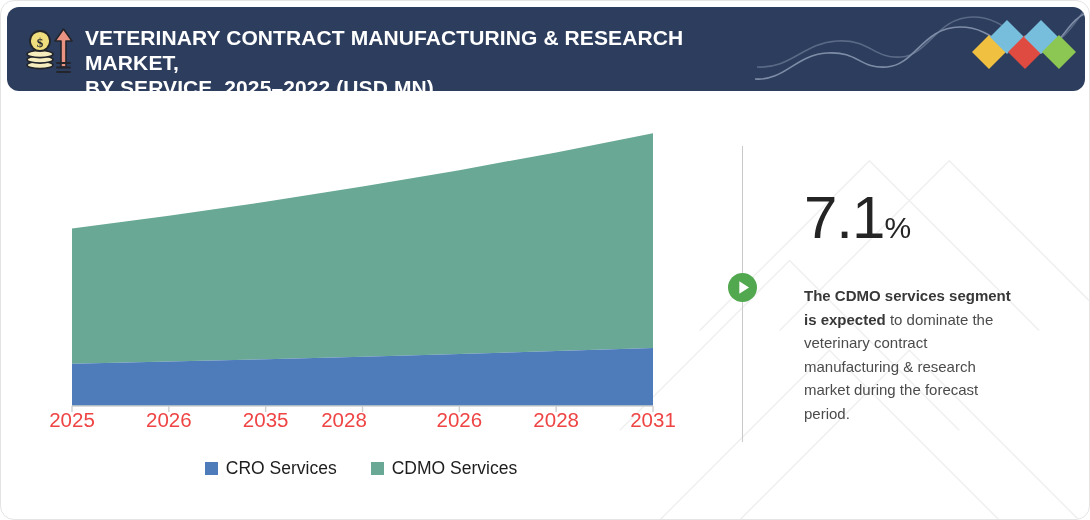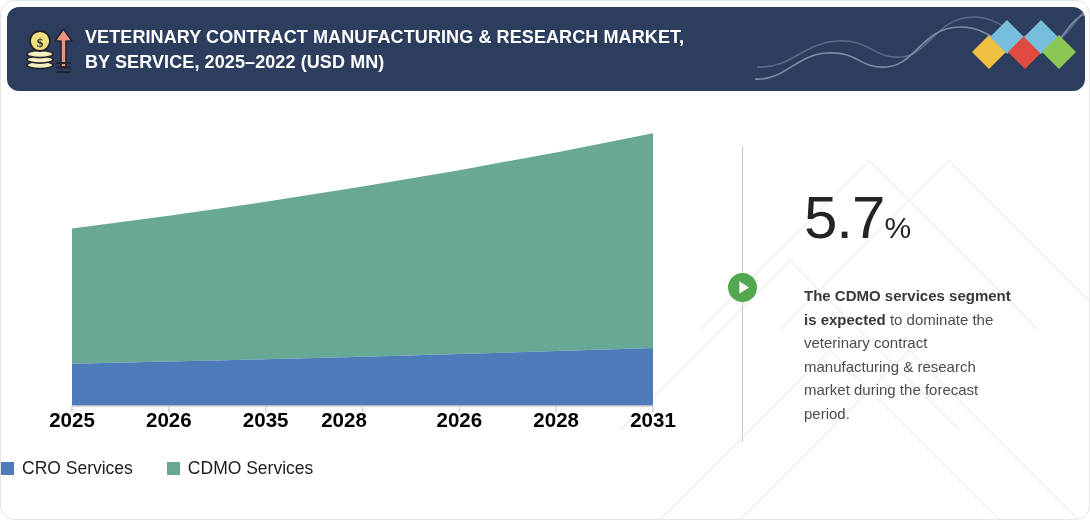--- a/index.html
+++ b/index.html
@@ -57,21 +57,21 @@
     width: 56px;
     height: 56px;
   }
 
   #header-title {
     position: absolute;
     left: 78px;
     top: 18px;
     width: 680px;
     color: #ffffff;
-    font-size: 18px;
+    font-size: 21px;
     font-weight: bold;
     line-height: 25px;
     letter-spacing: 0.1px;
   }
   #header-title .l2 { display: block; }
 
   
   #chart-region {
     position: absolute;
     left: 0;
@@ -96,30 +96,31 @@
     width: 720px;
     height: 34px;
   }
   #xaxis .tick {
     position: absolute;
     top: 0;
     width: 90px;
     margin-left: -45px;
     text-align: center;
     font-size: 20.5px;
-    font-weight: bold;
-    color: #000000;
+    font-weight: normal;
+    color: #ef4444;
   }
 
   #legend {
     position: absolute;
     left: 0;
     top: 362px;
     width: 720px;
     display: flex;
+    justify-content: center;
     gap: 34px;
   }
   .legend-item {
     display: flex;
     align-items: center;
     gap: 8px;
     font-size: 17.5px;
     color: #1d1d1d;
   }
   .legend-swatch {
@@ -278,20 +279,20 @@
 
   <div id="divider"></div>
 
   <svg id="play-badge" viewBox="0 0 31 31">
     <circle cx="15.5" cy="15.5" r="14.5" fill="#52a84f"></circle>
     <path d="M12.3 9.2 L22.0 15.5 L12.3 21.8 Z" fill="#ffffff"></path>
   </svg>
 
   <div id="insight">
     <div id="stat">
-      <span>5.7</span><span id="stat-unit">%</span>
+      <span>7.1</span><span id="stat-unit">%</span>
     </div>
     <div id="insight-text">
       <b>The CDMO services segment is expected</b><span> to dominate the veterinary contract manufacturing &amp; research market during the forecast period.</span>
     </div>
   </div>
 
 </div>
 
 </body></html>

